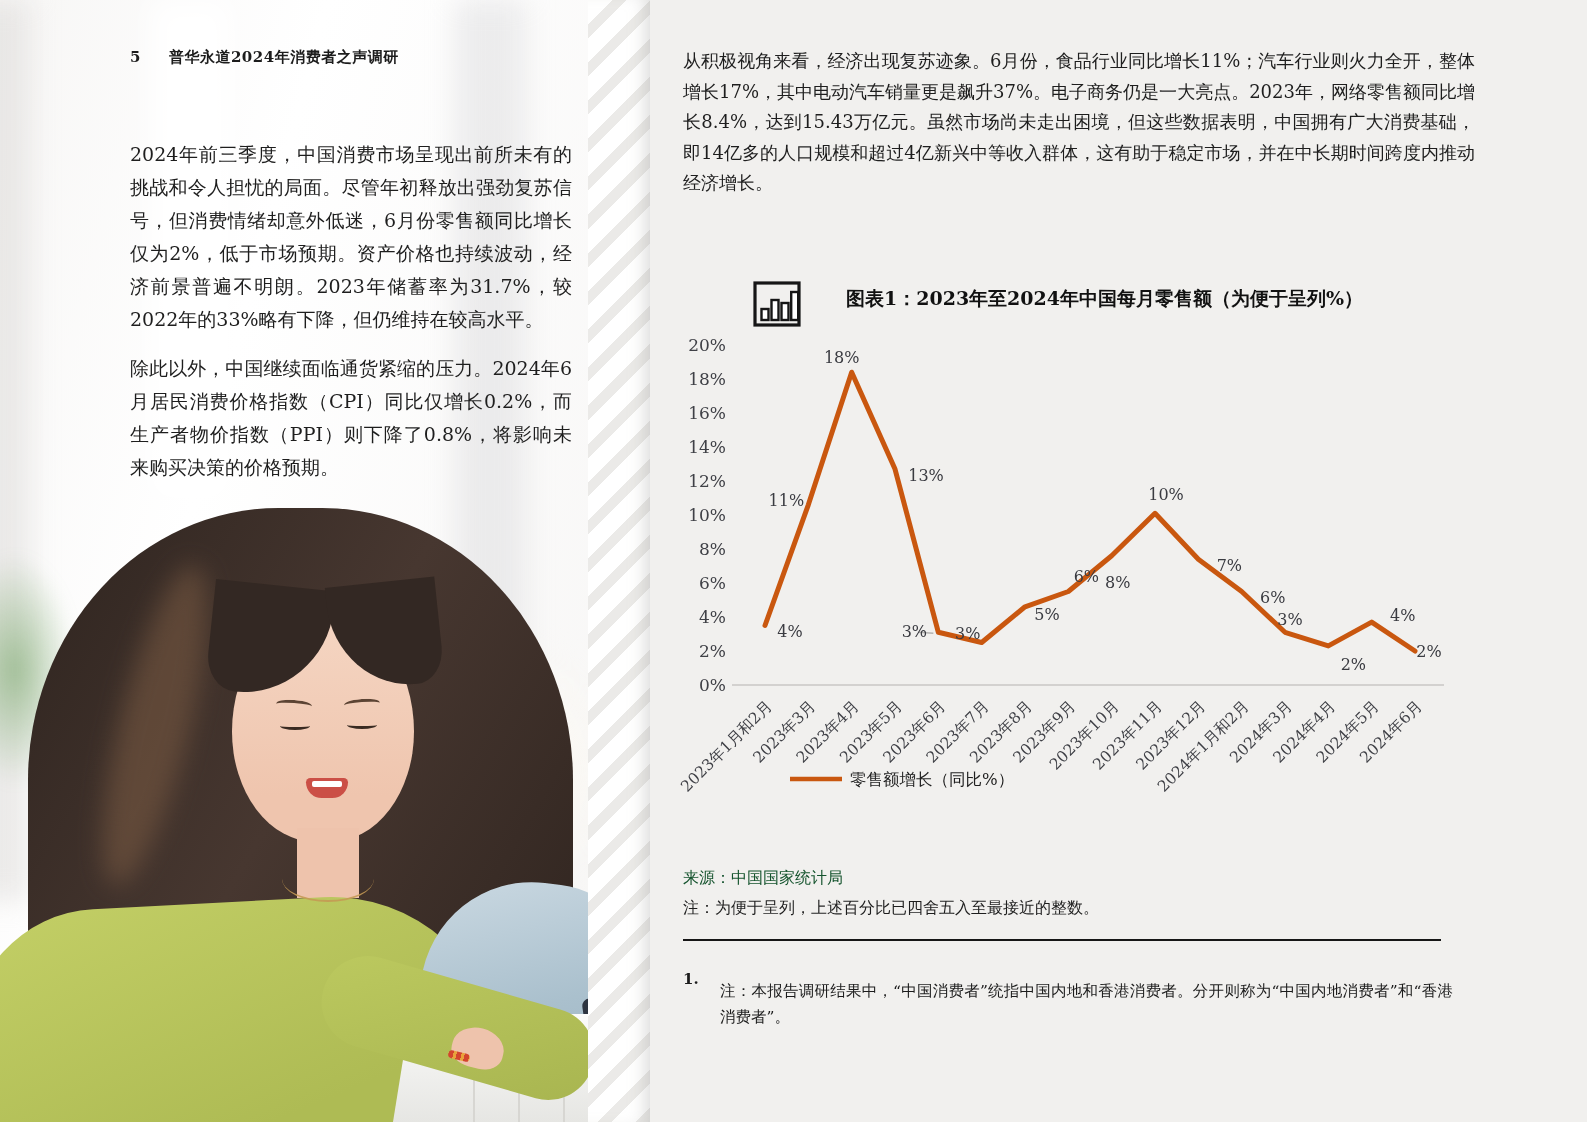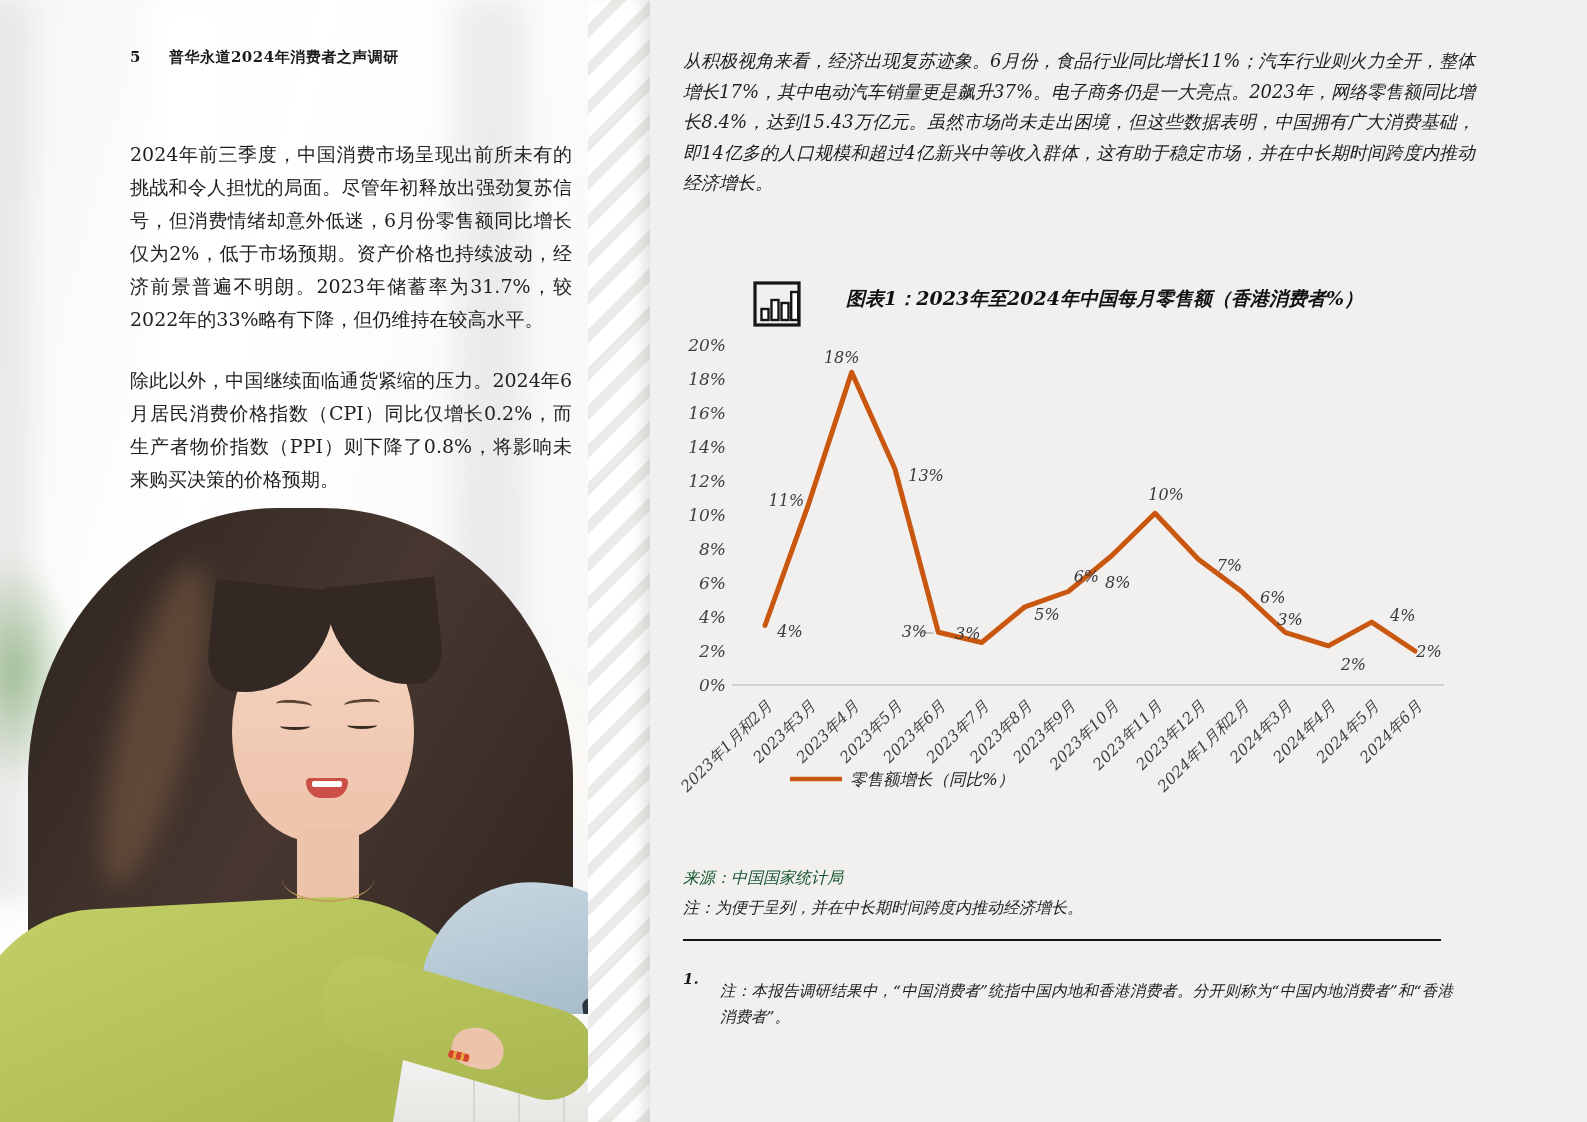--- a/index.html
+++ b/index.html
@@ -78,24 +78,24 @@
     position:absolute; left:588px; top:0; width:62px; height:1122px;
     background:repeating-linear-gradient(135deg,#ffffff 0 17px,#ebeae8 17px 27px);
     box-shadow:inset -14px 0 18px -10px rgba(150,148,145,0.35);
   }
 
   
   .page-head { position:absolute; left:130px; top:48px; width:440px;
     font-size:15px; font-weight:bold; letter-spacing:0.5px; display:flex; gap:28px; }
   .left-body { position:absolute; left:130px; top:138px; width:442px;
     font-size:19px; line-height:1.74; text-align:justify; color:#1e1e1e; }
-  .left-body p + p { margin-top:28px; }
-
-  
-  .right-page { position:absolute; left:650px; top:0; width:937px; height:852px;font-style:italic; }
+  .left-body p + p { margin-top:16px; }
+
+  
+  .right-page { position:absolute; left:650px; top:0; width:937px; height:852px; }
   .intro { position:absolute; left:33px; top:46px; width:792px;
     font-size:18px; line-height:1.7; text-align:justify; color:#1e1e1e; }
 
   .figure-icon { position:absolute; left:103px; top:281px; width:48px; height:46px; }
   .figure-title { position:absolute; left:196px; top:286px; width:700px;
     font-size:19px; font-weight:bold; color:#111; }
 
   #chart-svg { position:absolute; left:22px; top:335px; }
   .ytick  { font-size:17px; fill:#3f4046; font-family:"DejaVu Serif","Liberation Serif",serif; }
   .xtick  { font-size:15.5px; fill:#3f4046; font-family:"DejaVu Serif","Liberation Serif",serif; }
@@ -165,21 +165,21 @@
 
   <p class="intro">从积极视角来看，经济出现复苏迹象。6月份，食品行业同比增长11%；汽车行业则火力全开，整体增长17%，其中电动汽车销量更是飙升37%。电子商务仍是一大亮点。2023年，网络零售额同比增长8.4%，达到15.43万亿元。虽然市场尚未走出困境，但这些数据表明，中国拥有广大消费基础，即14亿多的人口规模和超过4亿新兴中等收入群体，这有助于稳定市场，并在中长期时间跨度内推动经济增长。</p>
 
   <svg class="figure-icon" viewBox="0 0 48 46">
     <rect x="2" y="2" width="44" height="42" fill="none" stroke="#161616" stroke-width="3.2"></rect>
     <rect x="8.5" y="28" width="7" height="11" fill="#fff" stroke="#161616" stroke-width="2.4"></rect>
     <rect x="18.5" y="19" width="7" height="20" fill="#fff" stroke="#161616" stroke-width="2.4"></rect>
     <rect x="28.5" y="22" width="7" height="17" fill="#fff" stroke="#161616" stroke-width="2.4"></rect>
     <rect x="38.2" y="11" width="7" height="28" fill="#fff" stroke="#161616" stroke-width="2.4"></rect>
   </svg>
-  <div class="figure-title">图表1：2023年至2024年中国每月零售额（香港消费者%）</div>
+  <div class="figure-title">图表1：2023年至2024年中国每月零售额（为便于呈列%）</div>
 
   <svg id="chart-svg" width="790" height="478" viewBox="0 0 790 478">
       <text x="54" y="355.5" text-anchor="end" class="ytick">0%</text>
       <text x="54" y="321.5" text-anchor="end" class="ytick">2%</text>
       <text x="54" y="287.5" text-anchor="end" class="ytick">4%</text>
       <text x="54" y="253.5" text-anchor="end" class="ytick">6%</text>
       <text x="54" y="219.5" text-anchor="end" class="ytick">8%</text>
       <text x="54" y="185.5" text-anchor="end" class="ytick">10%</text>
       <text x="54" y="151.5" text-anchor="end" class="ytick">12%</text>
       <text x="54" y="117.5" text-anchor="end" class="ytick">14%</text>
@@ -219,21 +219,21 @@
       <text x="600.6666666666667" y="267.5" text-anchor="middle" class="dlabel">6%</text>
       <text x="618" y="290.3" text-anchor="middle" class="dlabel">3%</text>
       <text x="681.3333333333334" y="334.9" text-anchor="middle" class="dlabel">2%</text>
       <text x="730.6666666666667" y="286.1" text-anchor="middle" class="dlabel">4%</text>
       <text x="757" y="322" text-anchor="middle" class="dlabel">2%</text>
       <line x1="118" y1="444" x2="170" y2="444" stroke="#C9570F" stroke-width="4.5"></line>
       <text x="178" y="450" text-anchor="start" class="legend-text">零售额增长（同比%）</text>
     </svg>
 
   <div class="chart-source">来源：中国国家统计局</div>
-  <div class="chart-note">注：为便于呈列，并在中长期时间跨度内推动经济增长。</div>
+  <div class="chart-note">注：为便于呈列，上述百分比已四舍五入至最接近的整数。</div>
 
   <div class="foot-divider"></div>
 
   <div class="footnote">
     <div class="marker">1.</div>
     <div class="ftext">注：本报告调研结果中，“中国消费者”统指中国内地和香港消费者。分开则称为“中国内地消费者”和“香港消费者”。</div>
   </div>
 </div>
 
 </body></html>

